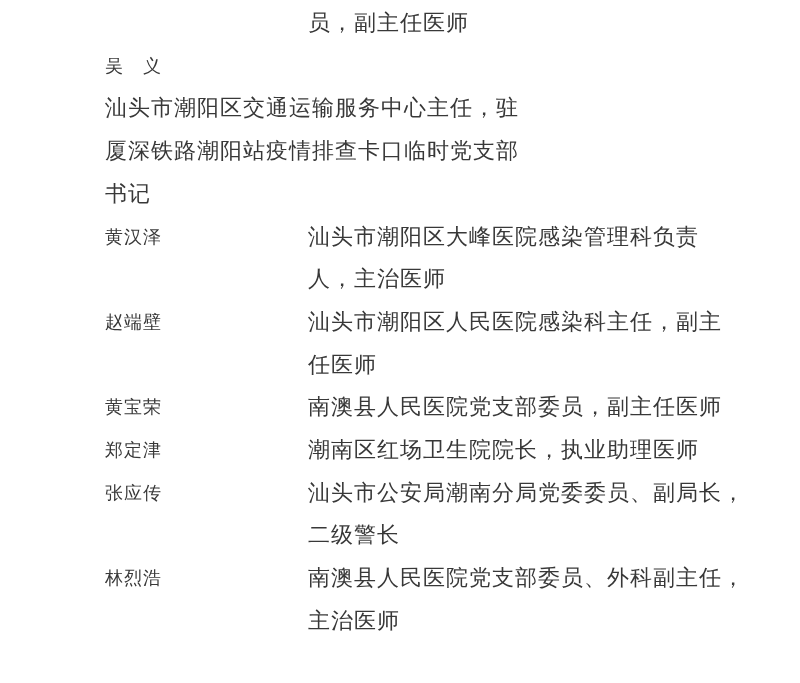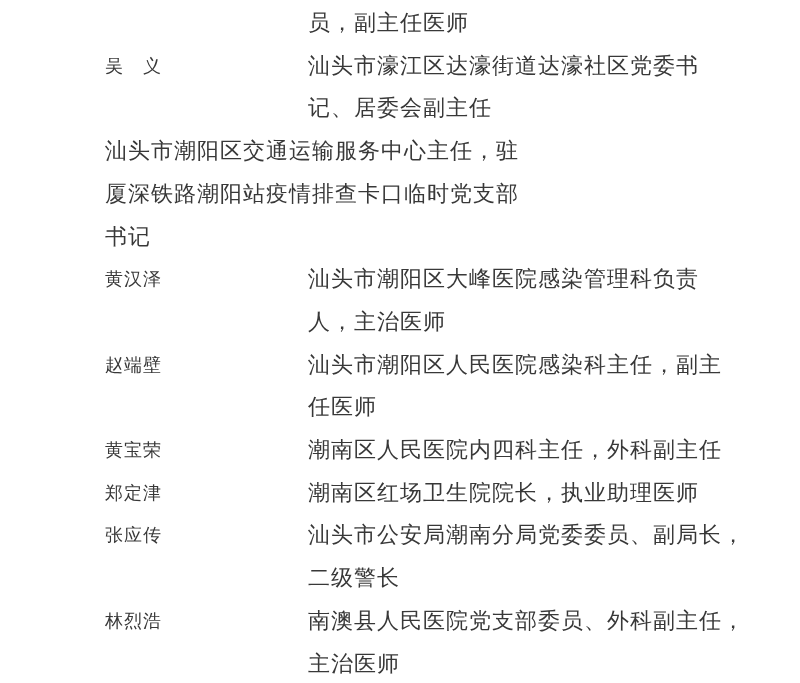--- a/index.html
+++ b/index.html
@@ -44,41 +44,39 @@
 <body>
 
 <div class="doc-page">
   <div id="entries-container">
       <div class="entry-row">
         <div class="entry-name"></div>
         <div class="entry-desc">员，副主任医师</div>
       </div>
       <div class="entry-row">
         <div class="entry-name">吴　义</div>
-        <div class="entry-desc">汕头市濠江区达濠街道达濠社区党委书
-记、居委会副主任</div>
       </div>
       <div class="entry-row">
         <div class="entry-desc">汕头市潮阳区交通运输服务中心主任，驻
 厦深铁路潮阳站疫情排查卡口临时党支部
 书记</div>
       </div>
       <div class="entry-row">
         <div class="entry-name">黄汉泽</div>
         <div class="entry-desc">汕头市潮阳区大峰医院感染管理科负责
 人，主治医师</div>
       </div>
       <div class="entry-row">
         <div class="entry-name">赵端壁</div>
         <div class="entry-desc">汕头市潮阳区人民医院感染科主任，副主
 任医师</div>
       </div>
       <div class="entry-row">
         <div class="entry-name">黄宝荣</div>
-        <div class="entry-desc">潮南区人民医院内四科主任，外科副主任</div>
+        <div class="entry-desc">南澳县人民医院党支部委员，副主任医师</div>
       </div>
       <div class="entry-row">
         <div class="entry-name">郑定津</div>
         <div class="entry-desc">潮南区红场卫生院院长，执业助理医师</div>
       </div>
       <div class="entry-row">
         <div class="entry-name">张应传</div>
         <div class="entry-desc">汕头市公安局潮南分局党委委员、副局长，
 二级警长</div>
       </div>

